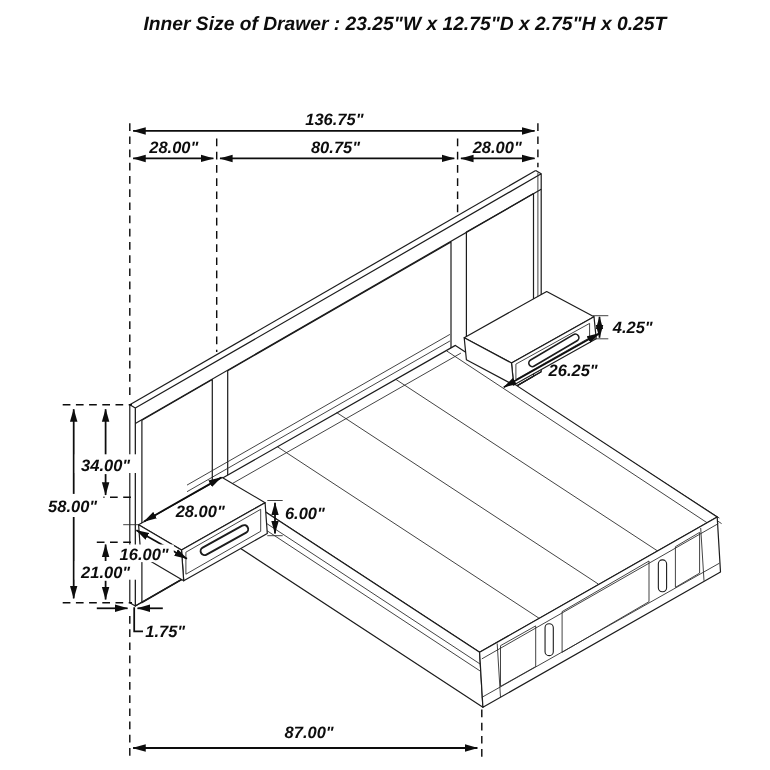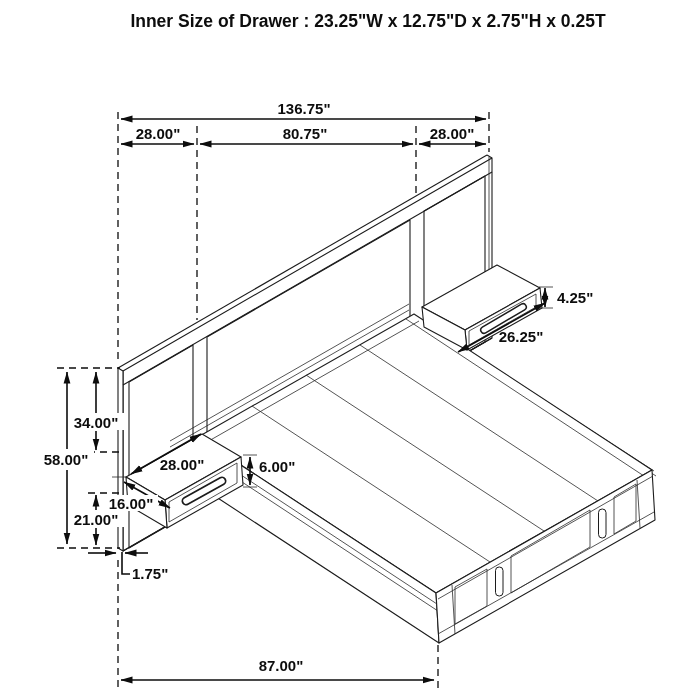--- a/index.html
+++ b/index.html
@@ -1,16 +1,16 @@
 <!DOCTYPE html>
 <html><head>
 <meta charset="utf-8">
 <style>
   html,body{margin:0;padding:0;background:#fff;width:700px;height:700px;overflow:hidden;}
-  #stage{position:relative;width:700px;height:500px;font-family:"Liberation Sans",sans-serif;}
+  #stage{position:relative;width:700px;height:500px;font-family:"Liberation Sans",sans-serif;font-style:italic;}
   svg{position:absolute;left:0;top:0;}
   .dimtxt{font-family:"Liberation Sans",sans-serif;font-weight:bold;font-size:15px;fill:#0d0d0d;}
   .titletxt{font-family:"Liberation Sans",sans-serif;font-weight:bold;font-size:17.5px;fill:#0d0d0d;}
   .dline{stroke:#0d0d0d;stroke-width:1.6;fill:none;}
   .dash{stroke:#0d0d0d;stroke-width:1.3;fill:none;stroke-dasharray:7 5;}
   .draw{stroke:#1c1c1c;stroke-width:1.1;fill:none;stroke-linejoin:round;}
   .face{fill:#ffffff;stroke:#1c1c1c;stroke-width:1.1;stroke-linejoin:round;}
   .thin{stroke:#2a2a2a;stroke-width:0.8;fill:none;}
 </style>
 </head>

